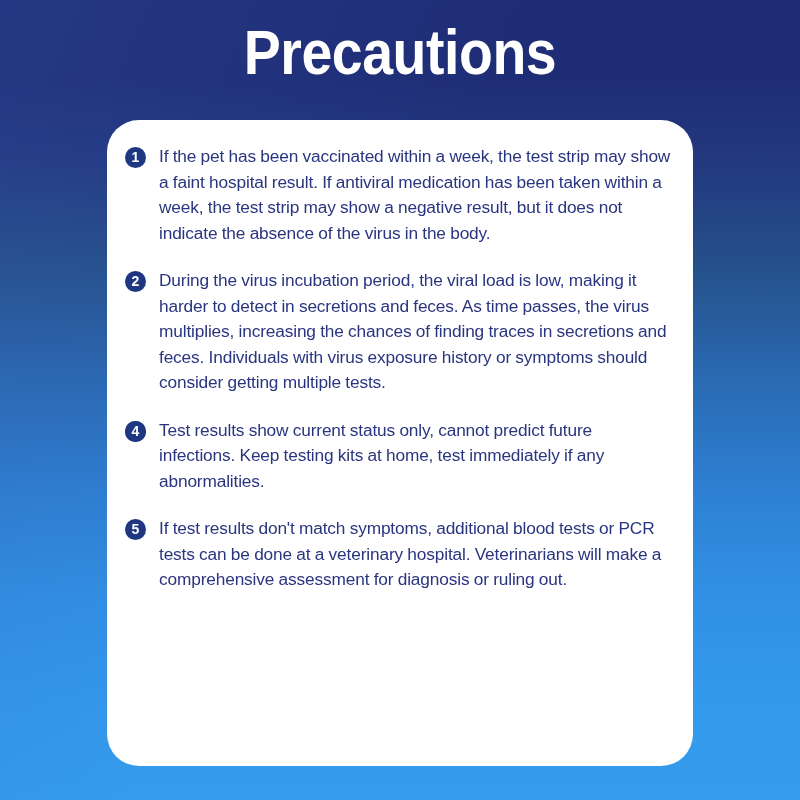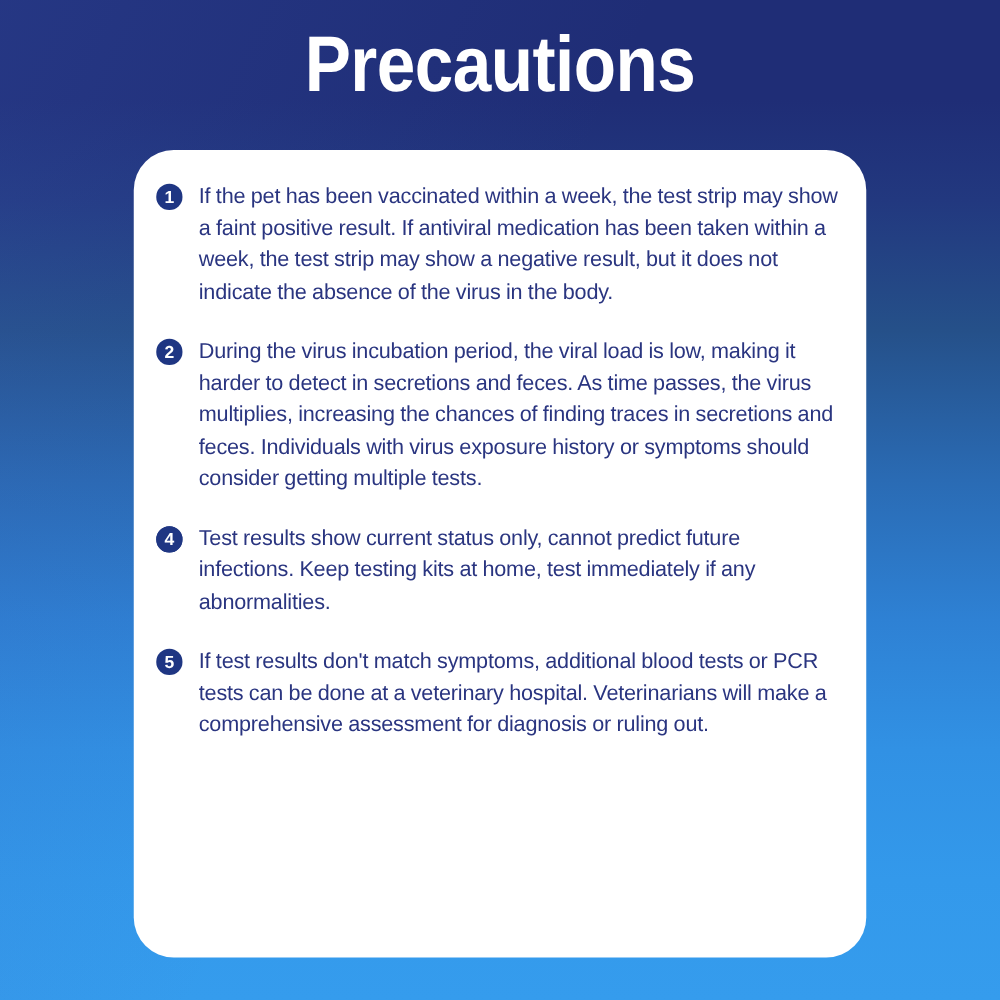--- a/index.html
+++ b/index.html
@@ -124,21 +124,21 @@
 
 <div id="poster">
 
   <div class="title">Precautions</div>
 
   <div class="card">
     <ul class="list">
 
       <li class="item">
         <span class="badge">1</span>
-        <span class="item-text">If the pet has been vaccinated within a week, the test strip may show a faint positive result. If antiviral medication has been taken within a week, the test strip may show a negative result, but it does not indicate the absence of the virus in the body.</span>
+        <span class="item-text">If the pet has been vaccinated within a week, the test strip may show a faint hospital result. If antiviral medication has been taken within a week, the test strip may show a negative result, but it does not indicate the absence of the virus in the body.</span>
       </li>
 
       <li class="item">
         <span class="badge">2</span>
         <span class="item-text">During the virus incubation period, the viral load is low, making it harder to detect in secretions and feces. As time passes, the virus multiplies, increasing the chances of finding traces in secretions and feces. Individuals with virus exposure history or symptoms should consider getting multiple tests.</span>
       </li>
 
       <li class="item indent">
         <span class="badge">3</span>
       </li>

